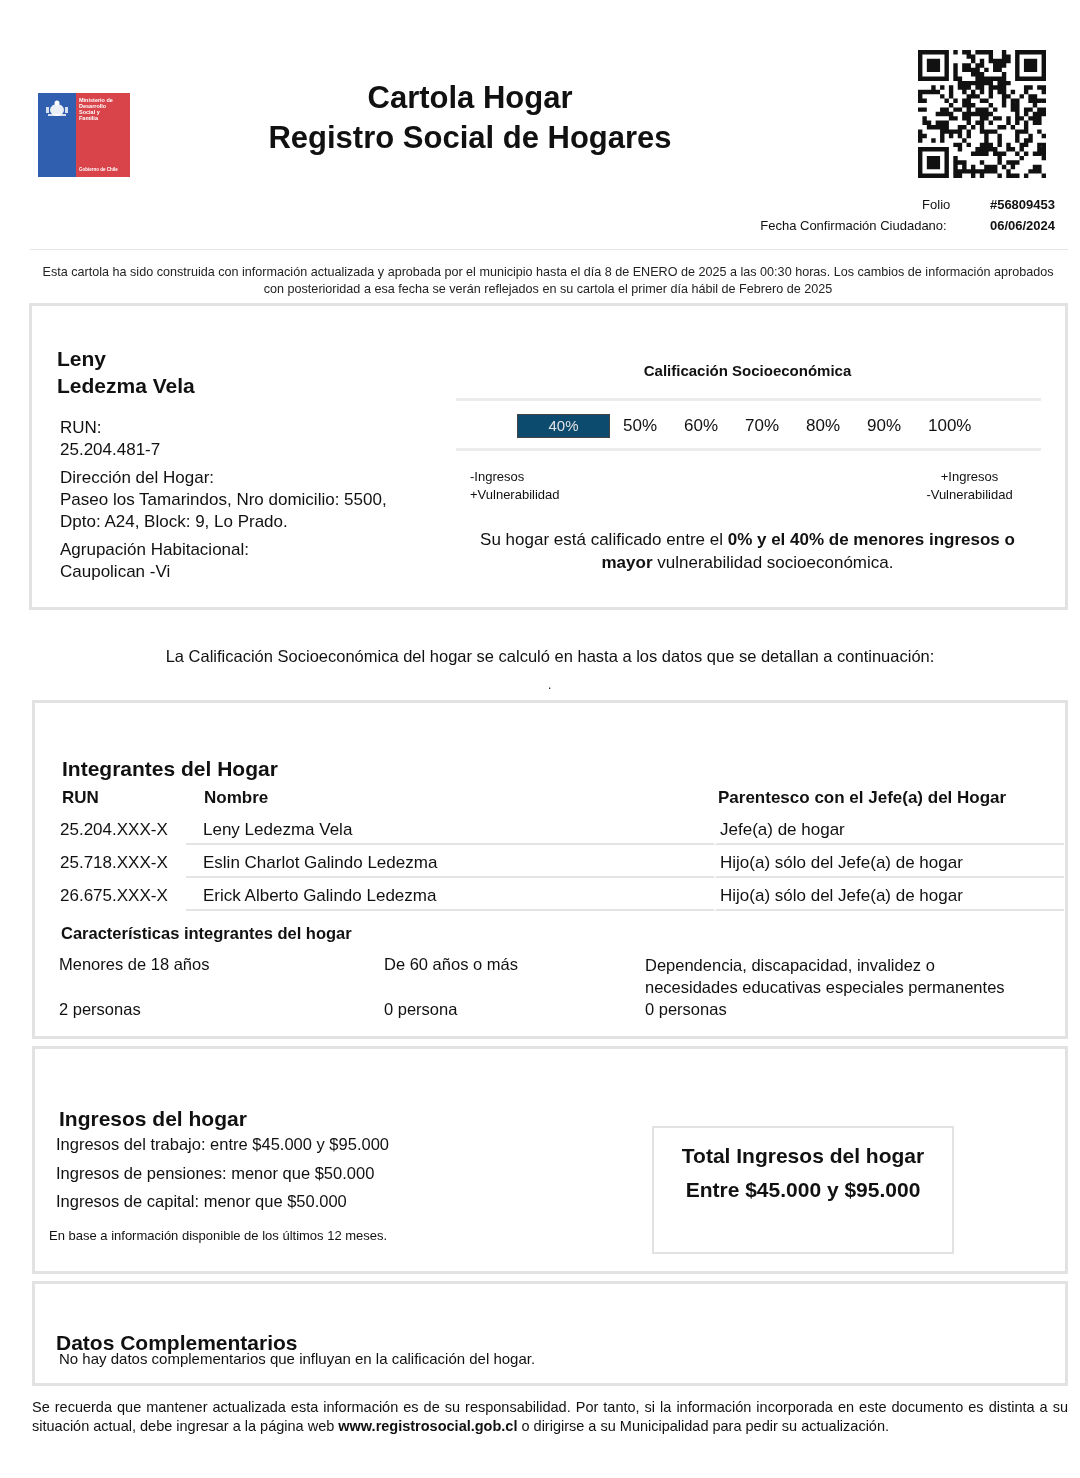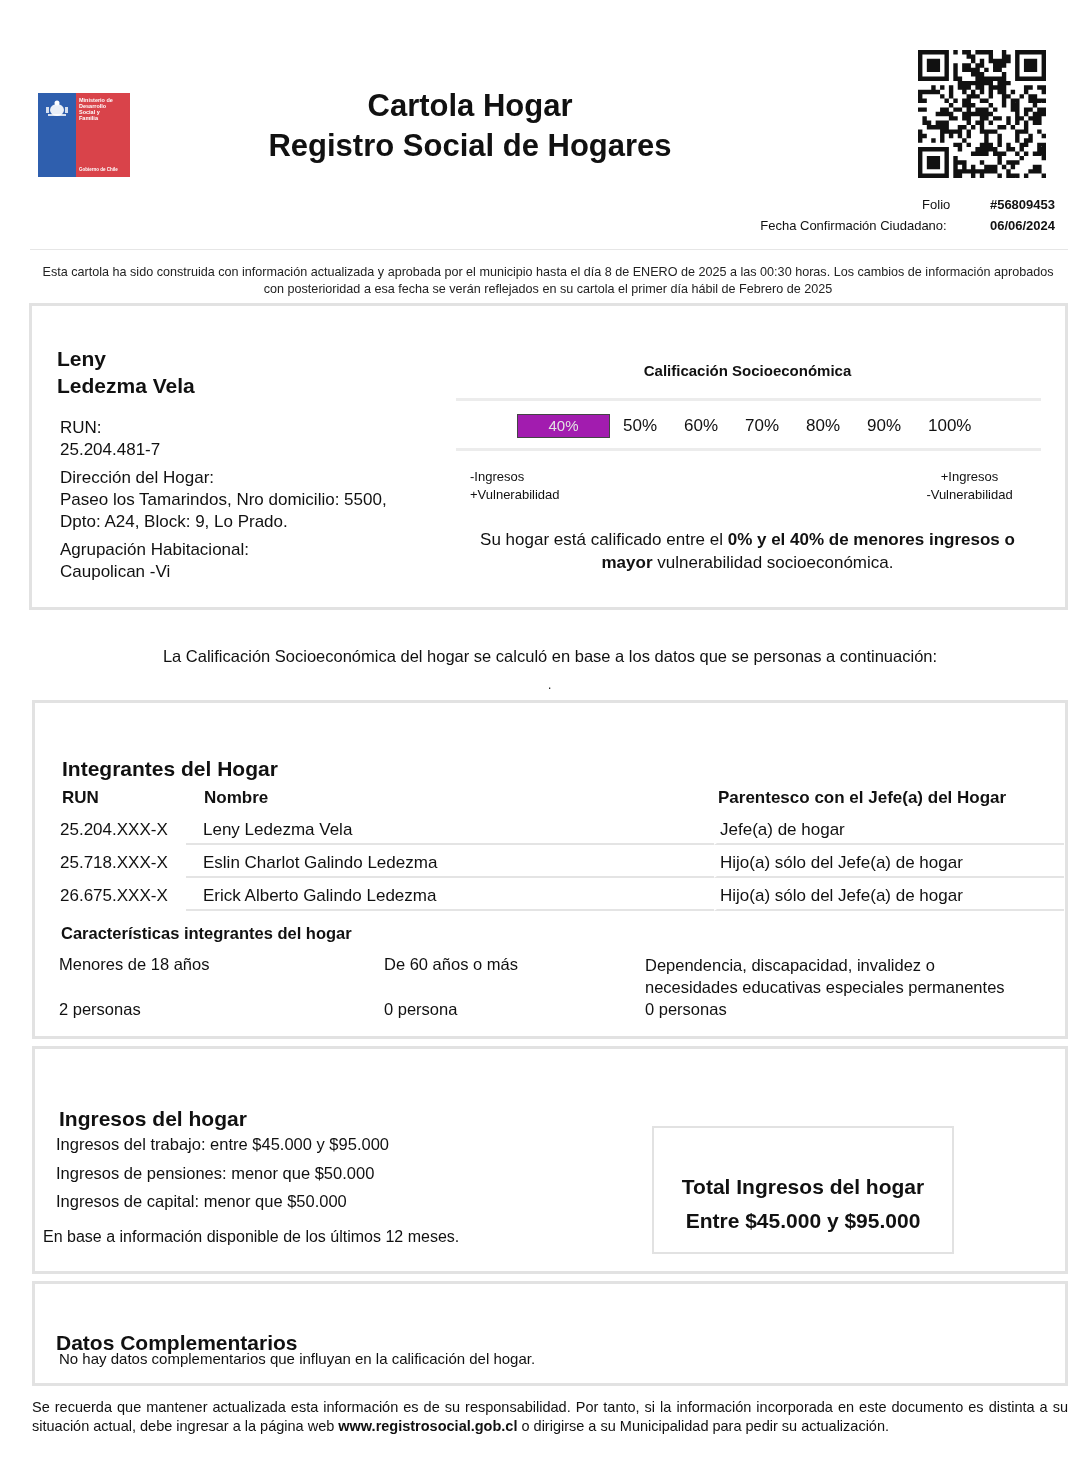--- a/index.html
+++ b/index.html
@@ -9,21 +9,21 @@
   }
   .abs { position: absolute; }
 
   
   .logo { left: 38px; top: 93px; width: 92px; height: 84px; display: flex; }
   .logo .blue { width: 38px; background: #2f5fae; position: relative; }
   .logo .red { flex: 1; background: #d9434a; position: relative; color: #fff; font-size: 5.5px; line-height: 6px; font-weight: bold; padding: 4px 2px 0 3px; }
   .logo .crest { position: absolute; left: 6px; top: 6px; width: 26px; height: 20px; }
   .logo .gob { position: absolute; left: 3px; bottom: 4px; font-size: 4.5px; font-weight: bold; }
 
-  .title { left: 230px; width: 480px; top: 86px; text-align: center; font-weight: bold; font-size: 31px; line-height: 40px; }
+  .title { left: 230px; width: 480px; top: 78px; text-align: center; font-weight: bold; font-size: 31px; line-height: 40px; }
 
   .qr { left: 918px; top: 50px; width: 128px; height: 128px; }
 
   .folio { right: 25px; top: 194px; text-align: right; font-size: 13px; line-height: 21px; }
   .folio b { font-weight: bold; margin-left: 36px; }
 
   .hr-top { left: 30px; width: 1038px; top: 249px; height: 1px; background: #e6e6e6; }
 
   .notice { left: 40px; width: 1016px; top: 264px; text-align: center; font-size: 12.6px; line-height: 17px; color: #222; }
 
@@ -31,21 +31,21 @@
   .box { border: 3px solid #e2e2e2; box-sizing: border-box; background: #fff; }
   .box-main { left: 29px; top: 303px; width: 1039px; height: 307px; }
 
   .person-name { left: 57px; top: 345px; font-weight: bold; font-size: 21px; line-height: 27px; }
   .person-info { left: 60px; top: 417px; font-size: 17px; line-height: 22px; }
   .person-info .grp { margin-bottom: 6px; }
 
   .calif-title { left: 455px; width: 585px; top: 362px; text-align: center; font-weight: bold; font-size: 15px; }
   .scale-line { left: 456px; width: 585px; height: 3px; background: #ececec; }
   .scale { left: 517px; top: 414px; display: flex; align-items: center; font-size: 17px; }
-  .scale .sel { background: #a21caf; color: #e3e3e3; width: 91px; height: 22px; line-height: 22px; text-align: center; font-size: 15px; margin-right: 13px; border: 1px solid #444; }
+  .scale .sel { background: #0c4a6e; color: #e3e3e3; width: 91px; height: 22px; line-height: 22px; text-align: center; font-size: 15px; margin-right: 13px; border: 1px solid #444; }
   .scale .lbl { width: 61px; }
   .legend-left { left: 470px; width: 110px; top: 468px; text-align: left; font-size: 13px; line-height: 18px; }
   .legend-right { left: 912px; width: 115px; top: 468px; text-align: center; font-size: 13px; line-height: 18px; }
   .calif-text { left: 455px; width: 585px; top: 528px; text-align: center; font-size: 17px; line-height: 23px; }
   .calif-text b { font-weight: bold; }
 
   .intro { left: 40px; width: 1020px; top: 647px; text-align: center; font-size: 16.5px; }
   .dot { left: 548px; top: 678px; font-size: 12px; }
 
   .box-int { left: 32px; top: 700px; width: 1036px; height: 339px; }
@@ -57,22 +57,22 @@
   .row .c-run { position: absolute; left: 0; width: 140px; }
   .row .c-name { position: absolute; left: 126px; width: 586px; padding-left: 17px; border-bottom: 2px solid #e4e4e4; box-sizing: border-box; height: 30px; }
   .row .c-rel { position: absolute; left: 654px; width: 350px; padding-left: 3px; border-bottom: 2px solid #e4e4e4; box-sizing: border-box; height: 30px; border-left: 3px solid #fff; }
 
   .car-title { left: 61px; top: 924px; font-weight: bold; font-size: 16.5px; }
   .car-col { font-size: 16.5px; line-height: 22px; }
 
   .box-ing { left: 32px; top: 1046px; width: 1036px; height: 228px; }
   .ing-title { left: 59px; top: 1083px; }
   .ing-list { left: 56px; top: 1130px; font-size: 16.5px; line-height: 28.5px; }
-  .ing-note { left: 43px; top: 1228px; font-size: 16px; }
-  .total-box { left: 652px; top: 1126px; width: 302px; height: 128px; border: 2px solid #e2e2e2; box-sizing: border-box; text-align: center; font-weight: bold; font-size: 21px; line-height: 34px; padding-top: 42px; }
+  .ing-note { left: 49px; top: 1228px; font-size: 13px; }
+  .total-box { left: 652px; top: 1126px; width: 302px; height: 128px; border: 2px solid #e2e2e2; box-sizing: border-box; text-align: center; font-weight: bold; font-size: 21px; line-height: 34px; padding-top: 11px; }
 
   .box-comp { left: 32px; top: 1281px; width: 1036px; height: 105px; }
   .comp-title { left: 56px; top: 1307px; }
   .comp-text { left: 59px; top: 1350px; font-size: 15px; }
 
   .footer { left: 32px; width: 1036px; top: 1398px; font-size: 14.5px; line-height: 19px; text-align: justify; color: #111; }
   .footer b { font-weight: bold; }
 </style>
 </head>
 <body>
@@ -162,21 +162,21 @@
 </div>
 <div class="abs legend-right">
   <div>+Ingresos</div>
   <div>-Vulnerabilidad</div>
 </div>
 
 <div class="abs calif-text">
   <span>Su hogar está calificado entre el </span><b>0% y el 40% de menores ingresos o mayor</b><span> vulnerabilidad socioeconómica.</span>
 </div>
 
-<div class="abs intro">La Calificación Socioeconómica del hogar se calculó en base a los datos que se personas a continuación:</div>
+<div class="abs intro">La Calificación Socioeconómica del hogar se calculó en hasta a los datos que se detallan a continuación:</div>
 <div class="abs dot">.</div>
 
 <div class="abs box box-int"></div>
 <div class="abs h-sec int-title">Integrantes del Hogar</div>
 
 <div class="abs th" style="left:62px">RUN</div>
 <div class="abs th" style="left:204px">Nombre</div>
 <div class="abs th" style="left:718px">Parentesco con el Jefe(a) del Hogar</div>
 
 <div class="abs row" style="left:60px; top:815px; width:1004px;">

